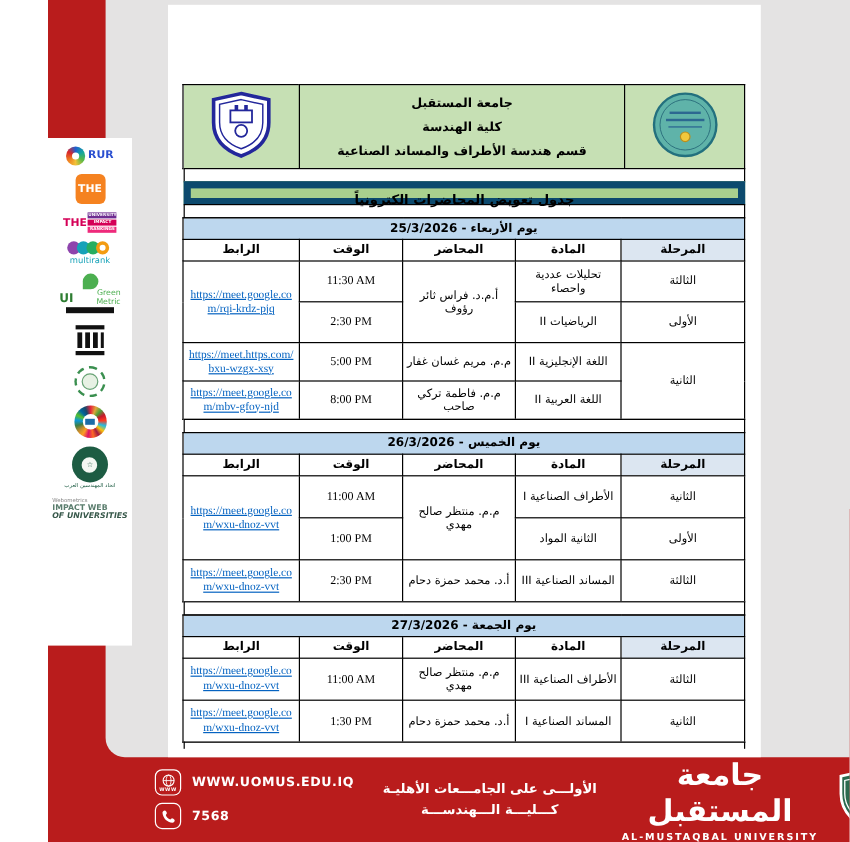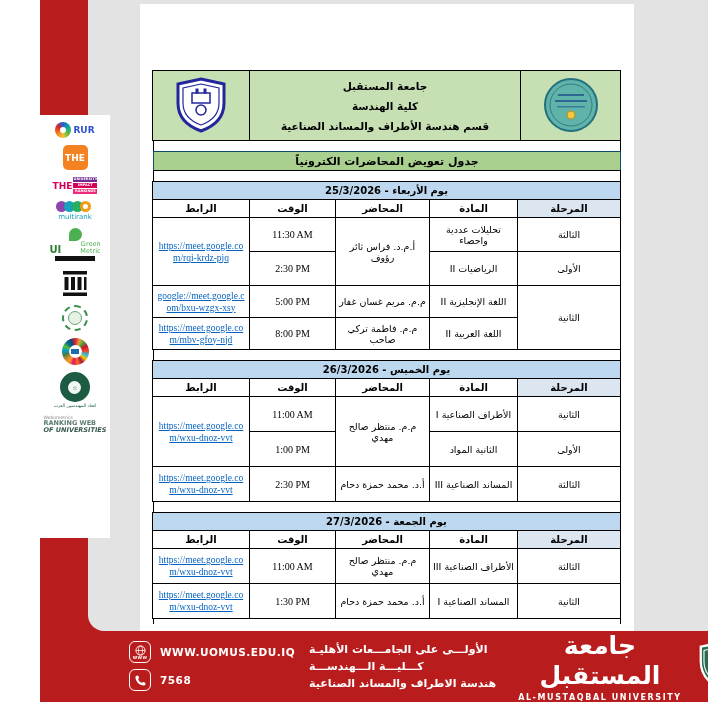--- a/index.html
+++ b/index.html
@@ -21,21 +21,21 @@
   table.outer { border:1.5px solid #000; }
 
   .hdr-table tr { height:70px; }
   .hdr-cell { background:#c6e0b4; }
   .hdr-text div { font-weight:bold; font-size:10.5px; line-height:20px; }
   .logo-cell { background:#c6e0b4; }
 
   .spacer { height:12px; background:#fff; border:1px solid #000; margin-top:-1px; }
   .spacer.tail { height:6px; border-bottom:none; }
 
-  .title-bar { height:20px; line-height:19px; background:#a9d08e; border:1px solid #0c4a6e; margin-top:-1px;
+  .title-bar { height:20px; line-height:19px; background:#a9d08e; border:6px solid #0c4a6e; margin-top:-1px;
                text-align:center; font-weight:bold; font-size:11px; }
 
   .day-table { margin-top:-1px; }
   .day-hdr td { height:18px; background:#bdd7ee; font-weight:bold; font-size:10px; padding:0; }
   .col-hdr td { height:18px; background:#fff; font-weight:bold; font-size:10px; padding:0; }
   .col-hdr td.stage-h { background:#dce6f1; }
   tr.h34 { height:34px; } tr.h32 { height:32px; } tr.h35 { height:35px; }
 
   .time-cell { font-family:"Liberation Serif", serif; font-size:10px; direction:ltr; }
   .link-cell { padding:1px 3px; }
@@ -93,21 +93,21 @@
 
   
   .footer { position:absolute; left:0; bottom:0; width:708px; height:72px;
             display:flex; align-items:center; color:#fff; }
   .contact { margin-left:55px; display:flex; flex-direction:column; gap:6px; }
   .contact-row { display:flex; align-items:center; gap:9px;padding-left:34px; }
   .icon-box { width:22px; height:22px; border:1.5px solid #fff; border-radius:6px;
               display:flex; flex-direction:column; align-items:center; justify-content:center; }
   .www-label { font-size:4px; font-weight:bold; letter-spacing:0.5px; line-height:4px; }
   .contact-text { font-weight:bold; font-size:10.5px; letter-spacing:0.5px; font-family:"DejaVu Sans",sans-serif; }
-  .tagline { width:215px; margin-left:14px; text-align:left; direction:rtl; }
+  .tagline { width:215px; margin-left:14px; text-align:center; direction:rtl; }
   .tagline div { font-weight:bold; font-size:11px; line-height:17px; }
   .brand { margin-left:auto; margin-right:8px; display:flex; align-items:center; gap:5px; }
   .brand-text { text-align:center; }
   .brand-ar { font-size:25px; font-weight:bold; line-height:30px; direction:rtl; }
   .brand-en { font-size:8px; font-weight:bold; letter-spacing:1.6px; margin-top:2px; }
 </style>
 </head>
 <body>
 
 <div class="root">
@@ -191,21 +191,21 @@
             <td>الأولى</td>
             <td>الرياضيات II</td>
             <td class="time-cell">2:30 PM</td>
           </tr>
           <tr class="h32">
             <td rowspan="2">الثانية</td>
             <td>اللغة الإنجليزية II</td>
             <td>م.م. مريم غسان غفار</td>
             <td class="time-cell">5:00 PM</td>
             <td class="link-cell">
-              <a>google://meet.google.com/bxu-wzgx-xsy</a>
+              <a>https://meet.https.com/bxu-wzgx-xsy</a>
             </td>
           </tr>
           <tr class="h32">
             <td>اللغة العربية II</td>
             <td>م.م. فاطمة تركي صاحب</td>
             <td class="time-cell">8:00 PM</td>
             <td class="link-cell">
               <a>https://meet.google.com/mbv-gfoy-njd</a>
             </td>
           </tr>
@@ -368,21 +368,21 @@
         </div>
     </div>
     <div class="rail-item">
       <div class="fed-badge">
           <i>☆</i>
         </div>
       <span class="fed-cap">اتحاد المهندسين العرب</span>
     </div>
     <div class="rail-item webo">
       <span class="webo-l1">Webometrics</span>
-      <span class="webo-l2">RANKING WEB</span>
+      <span class="webo-l2">IMPACT WEB</span>
       <span class="webo-l3">OF UNIVERSITIES</span>
     </div>
   </div>
 
   <div class="footer">
     <div class="contact">
       <div class="contact-row">
         <div class="icon-box">
           <svg width="11" height="11" viewBox="0 0 12 12">
             <circle cx="6" cy="6" r="5" fill="none" stroke="#fff" stroke-width="1"></circle>
@@ -399,21 +399,20 @@
             <path d="M3.5 1.5 C4.5 1.5 5.5 3 5.5 4 L4.5 5.5 C5 7.5 6.5 9 8.5 9.5 L10 8.5 C11 8.5 12.5 9.5 12.5 10.5 C12.5 11.5 11.5 12.5 10.5 12.5 C5.5 12 2 8.5 1.5 3.5 C1.5 2.5 2.5 1.5 3.5 1.5 Z" fill="#fff"></path>
           </svg>
         </div>
         <span class="contact-text">7568</span>
       </div>
     </div>
 
     <div class="tagline">
       <div>الأولـــى على الجامـــعات الأهليـة</div>
       <div>كـــليـــة الـــهندســـة</div>
-      <div>هندسة الاطراف والمساند الصناعية</div>
     </div>
 
     <div class="brand">
       <div class="brand-text">
         <div class="brand-ar">جامعة المستقبل</div>
         <div class="brand-en">AL-MUSTAQBAL UNIVERSITY</div>
       </div>
       <svg width="46" height="54" viewBox="0 0 46 54">
         <path d="M23 2 L43 6 V22 C43 35 35 45 23 52 C11 45 3 35 3 22 V6 Z" fill="#2b6a4f" stroke="#fff" stroke-width="2.5"></path>
         <path d="M23 6.5 L39.5 10 V22 C39.5 32.5 33 41 23 47.5 C13 41 6.5 32.5 6.5 22 V10 Z" fill="none" stroke="#fff" stroke-width="1.2"></path>

